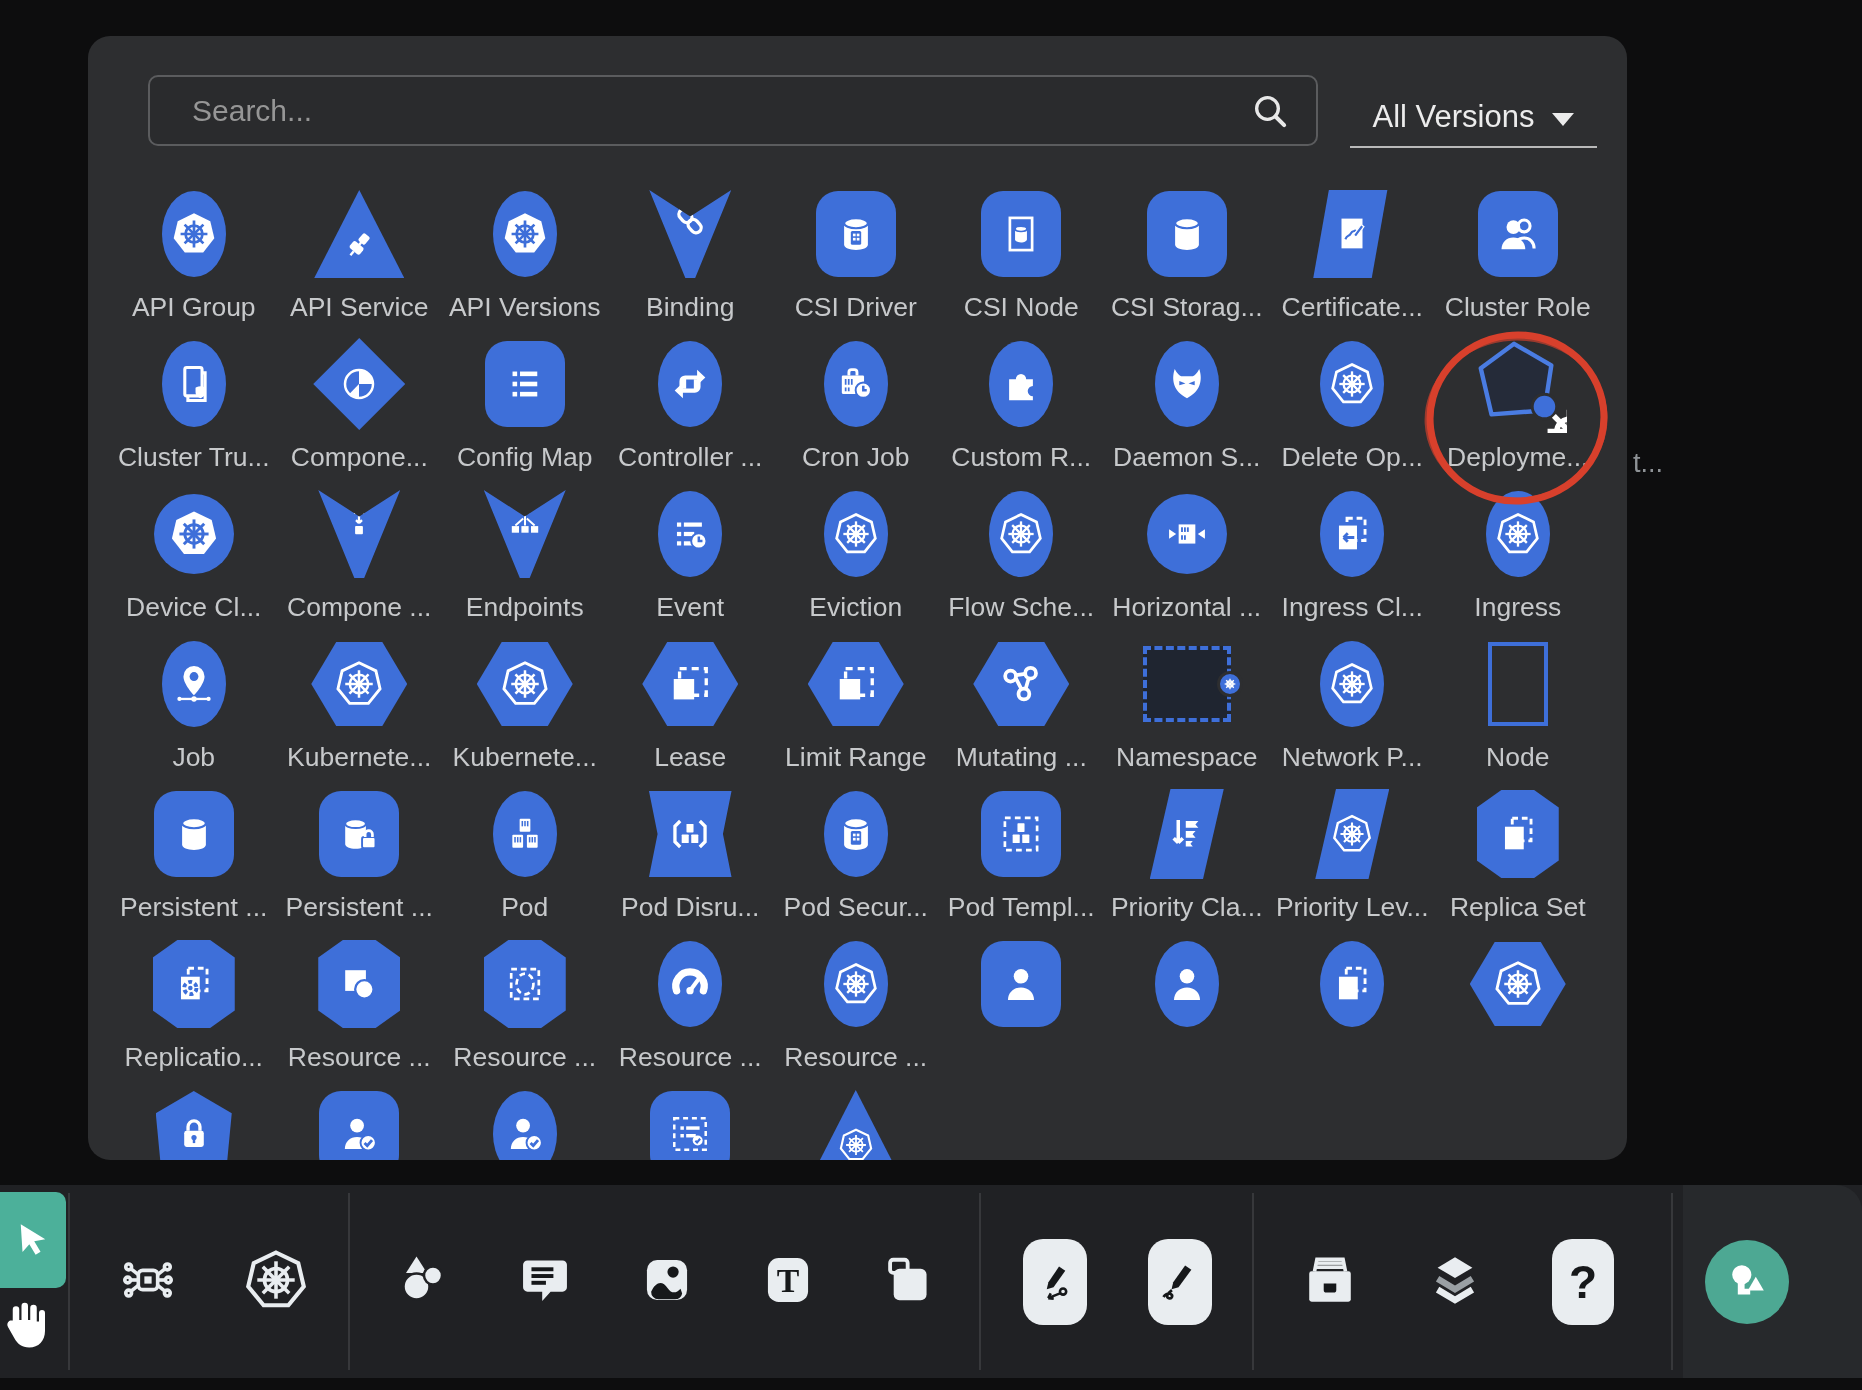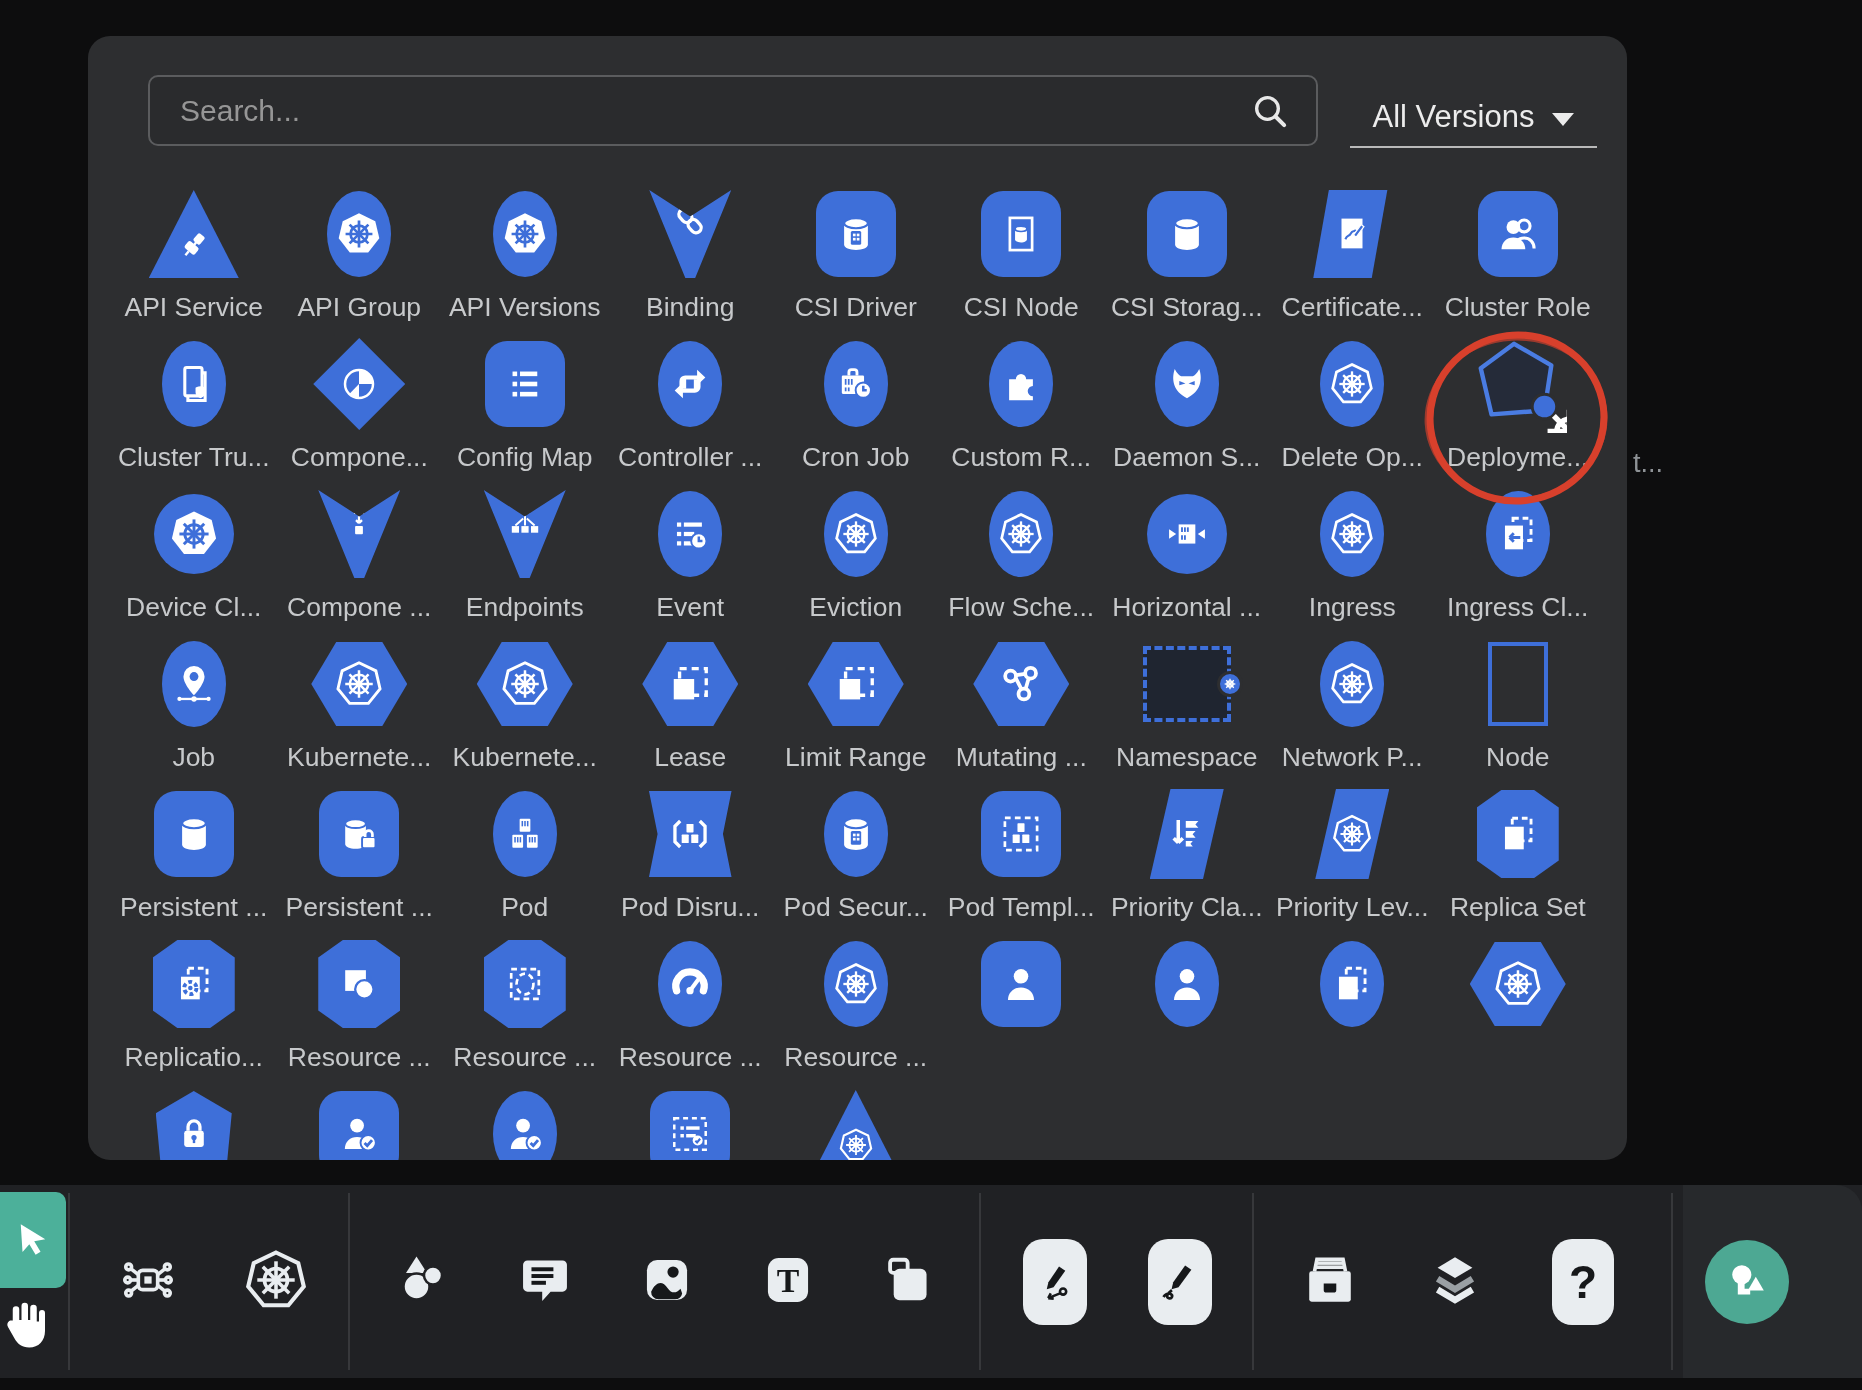--- a/index.html
+++ b/index.html
@@ -7,21 +7,21 @@
               font-family:"Liberation Sans", sans-serif; }
 
   
   .panel { position:absolute; left:88px; top:36px; width:1539px; height:1124px;
            background:#2d2e30; border-radius:22px; overflow:hidden; }
 
   .searchbox { position:absolute; left:60px; top:39px; width:1170px; height:71px;
                border:2px solid #5b5c5e; border-radius:10px; background:#2a2b2d;
                display:flex; align-items:center; }
   .searchbox input { flex:1; background:transparent; border:none; outline:none;
-               padding:0 30px; font-size:30px; color:#dddddd;
+               padding:0 42px; font-size:30px; color:#dddddd;
                font-family:"Liberation Sans", sans-serif; }
   .searchbox input::placeholder { color:#969696; }
   .search-ic { width:40px; height:40px; margin-right:26px; flex:none; }
 
   .verselect { position:absolute; left:1262px; top:52px; width:247px; height:60px;
                border-bottom:2px solid #b9b9b9; display:flex; align-items:center;
                justify-content:center; gap:18px; cursor:pointer; }
   .verselect .lbl { font-size:31px; color:#ececec; }
   .verselect .caret { width:0; height:0; border-left:11px solid transparent;
                border-right:11px solid transparent; border-top:13px solid #ececec; margin-top:4px;}
@@ -95,50 +95,50 @@
   </div>
 
   <div class="verselect">
     <span class="lbl">All Versions</span>
     <span class="caret"></span>
   </div>
 
   <div class="grid" id="icon-grid">
       <div class="cell">
         <div class="icoarea">
-          <div class="shape sh-tri" style="background: rgb(62, 111, 217);">
-            <svg class="gl" viewBox="0 0 24 24">
-              <g transform="rotate(40 12 12)" fill="#fff">
-                <rect x="9.2" y="3.5" width="5.6" height="6.5" rx="1.2"></rect>
-                <rect x="7.6" y="11.5" width="8.8" height="6" rx="1.6"></rect>
-                <rect x="11.2" y="9.4" width="1.6" height="2.6"></rect>
-                <rect x="11.2" y="17.5" width="1.6" height="3.4"></rect>
-              </g>
-            </svg>
-          </div>
-        </div>
-        <div class="cap">API Service</div>
-      </div>
-      <div class="cell">
-        <div class="icoarea">
           <div class="shape sh-ellipse" style="background: rgb(62, 111, 217);">
             <svg class="gl" viewBox="0 0 24 24">
               <polygon points="12,1.2 20.5,5.3 22.6,14.2 16.8,21.6 7.2,21.6 1.4,14.2 3.5,5.3" fill="#fff"></polygon>
               <circle cx="12" cy="12" r="4.4" fill="none" stroke="#3e6fd9" stroke-width="1.4"></circle>
               <g stroke="#3e6fd9" stroke-width="1.4">
                 <line x1="12" y1="5" x2="12" y2="19"></line>
                 <line x1="5" y1="12" x2="19" y2="12"></line>
                 <line x1="7.1" y1="7.1" x2="16.9" y2="16.9"></line>
                 <line x1="16.9" y1="7.1" x2="7.1" y2="16.9"></line>
               </g>
               <circle cx="12" cy="12" r="1.7" fill="#3e6fd9"></circle>
             </svg>
           </div>
         </div>
         <div class="cap">API Group</div>
+      </div>
+      <div class="cell">
+        <div class="icoarea">
+          <div class="shape sh-tri" style="background: rgb(62, 111, 217);">
+            <svg class="gl" viewBox="0 0 24 24">
+              <g transform="rotate(40 12 12)" fill="#fff">
+                <rect x="9.2" y="3.5" width="5.6" height="6.5" rx="1.2"></rect>
+                <rect x="7.6" y="11.5" width="8.8" height="6" rx="1.6"></rect>
+                <rect x="11.2" y="9.4" width="1.6" height="2.6"></rect>
+                <rect x="11.2" y="17.5" width="1.6" height="3.4"></rect>
+              </g>
+            </svg>
+          </div>
+        </div>
+        <div class="cap">API Service</div>
       </div>
       <div class="cell">
         <div class="icoarea">
           <div class="shape sh-ellipse" style="background: rgb(62, 111, 217);">
             <svg class="gl" viewBox="0 0 24 24">
               <polygon points="12,1.2 20.5,5.3 22.6,14.2 16.8,21.6 7.2,21.6 1.4,14.2 3.5,5.3" fill="#fff"></polygon>
               <circle cx="12" cy="12" r="4.4" fill="none" stroke="#3e6fd9" stroke-width="1.4"></circle>
               <g stroke="#3e6fd9" stroke-width="1.4">
                 <line x1="12" y1="5" x2="12" y2="19"></line>
                 <line x1="5" y1="12" x2="19" y2="12"></line>
@@ -494,45 +494,45 @@
               <path d="M6.8,12l-3.4-2.3v4.6zM17.2,12l3.4-2.3v4.6z" fill="#fff"></path>
             </svg>
           </div>
         </div>
         <div class="cap">Horizontal ...</div>
       </div>
       <div class="cell">
         <div class="icoarea">
           <div class="shape sh-ellipse" style="background: rgb(62, 111, 217);">
             <svg class="gl" viewBox="0 0 24 24">
+              <rect x="9.4" y="3.8" width="9.4" height="11.6" stroke="#fff" fill="none" stroke-width="1.5" stroke-dasharray="3 2"></rect>
+              <rect x="5.2" y="7.6" width="9.4" height="12.4" fill="#fff"></rect>
+              <path d="M13.2,13.8H7.6m0,0l2.2-2.2M7.6,13.8l2.2,2.2" stroke="#3e6fd9" stroke-width="1.5" fill="none"></path>
+            </svg>
+          </div>
+        </div>
+        <div class="cap">Ingress Cl...</div>
+      </div>
+      <div class="cell">
+        <div class="icoarea">
+          <div class="shape sh-ellipse" style="background: rgb(62, 111, 217);">
+            <svg class="gl" viewBox="0 0 24 24">
               <polygon points="12,1.8 20.1,5.7 22.1,14.3 16.5,21.3 7.5,21.3 1.9,14.3 3.9,5.7" stroke="#fff" fill="none" stroke-width="1.4"></polygon>
               <circle cx="12" cy="12" r="4.4" stroke="#fff" fill="none" stroke-width="1.2"></circle>
               <g stroke="#fff" stroke-width="1.2">
                 <line x1="12" y1="5.4" x2="12" y2="18.6"></line>
                 <line x1="5.4" y1="12" x2="18.6" y2="12"></line>
                 <line x1="7.4" y1="7.4" x2="16.6" y2="16.6"></line>
                 <line x1="16.6" y1="7.4" x2="7.4" y2="16.6"></line>
               </g>
               <circle cx="12" cy="12" r="1.6" fill="#fff"></circle>
             </svg>
           </div>
         </div>
         <div class="cap">Ingress</div>
-      </div>
-      <div class="cell">
-        <div class="icoarea">
-          <div class="shape sh-ellipse" style="background: rgb(62, 111, 217);">
-            <svg class="gl" viewBox="0 0 24 24">
-              <rect x="9.4" y="3.8" width="9.4" height="11.6" stroke="#fff" fill="none" stroke-width="1.5" stroke-dasharray="3 2"></rect>
-              <rect x="5.2" y="7.6" width="9.4" height="12.4" fill="#fff"></rect>
-              <path d="M13.2,13.8H7.6m0,0l2.2-2.2M7.6,13.8l2.2,2.2" stroke="#3e6fd9" stroke-width="1.5" fill="none"></path>
-            </svg>
-          </div>
-        </div>
-        <div class="cap">Ingress Cl...</div>
       </div>
       <div class="cell">
         <div class="icoarea">
           <div class="shape sh-ellipse" style="background: rgb(62, 111, 217);">
             <svg class="gl" viewBox="0 0 24 24">
               <path fill="#fff" d="M12,2.6a5.5,5.5 0 0 1 5.5,5.5c0,4.1-5.5,9.8-5.5,9.8S6.5,12.2 6.5,8.1A5.5,5.5 0 0 1 12,2.6z"></path>
               <circle cx="12" cy="8.1" r="2.3" fill="#3e6fd9"></circle>
               <g fill="#fff">
                 <rect x="4.4" y="19.2" width="15.2" height="1.2"></rect>
                 <circle cx="4.4" cy="19.8" r="1.1"></circle>

